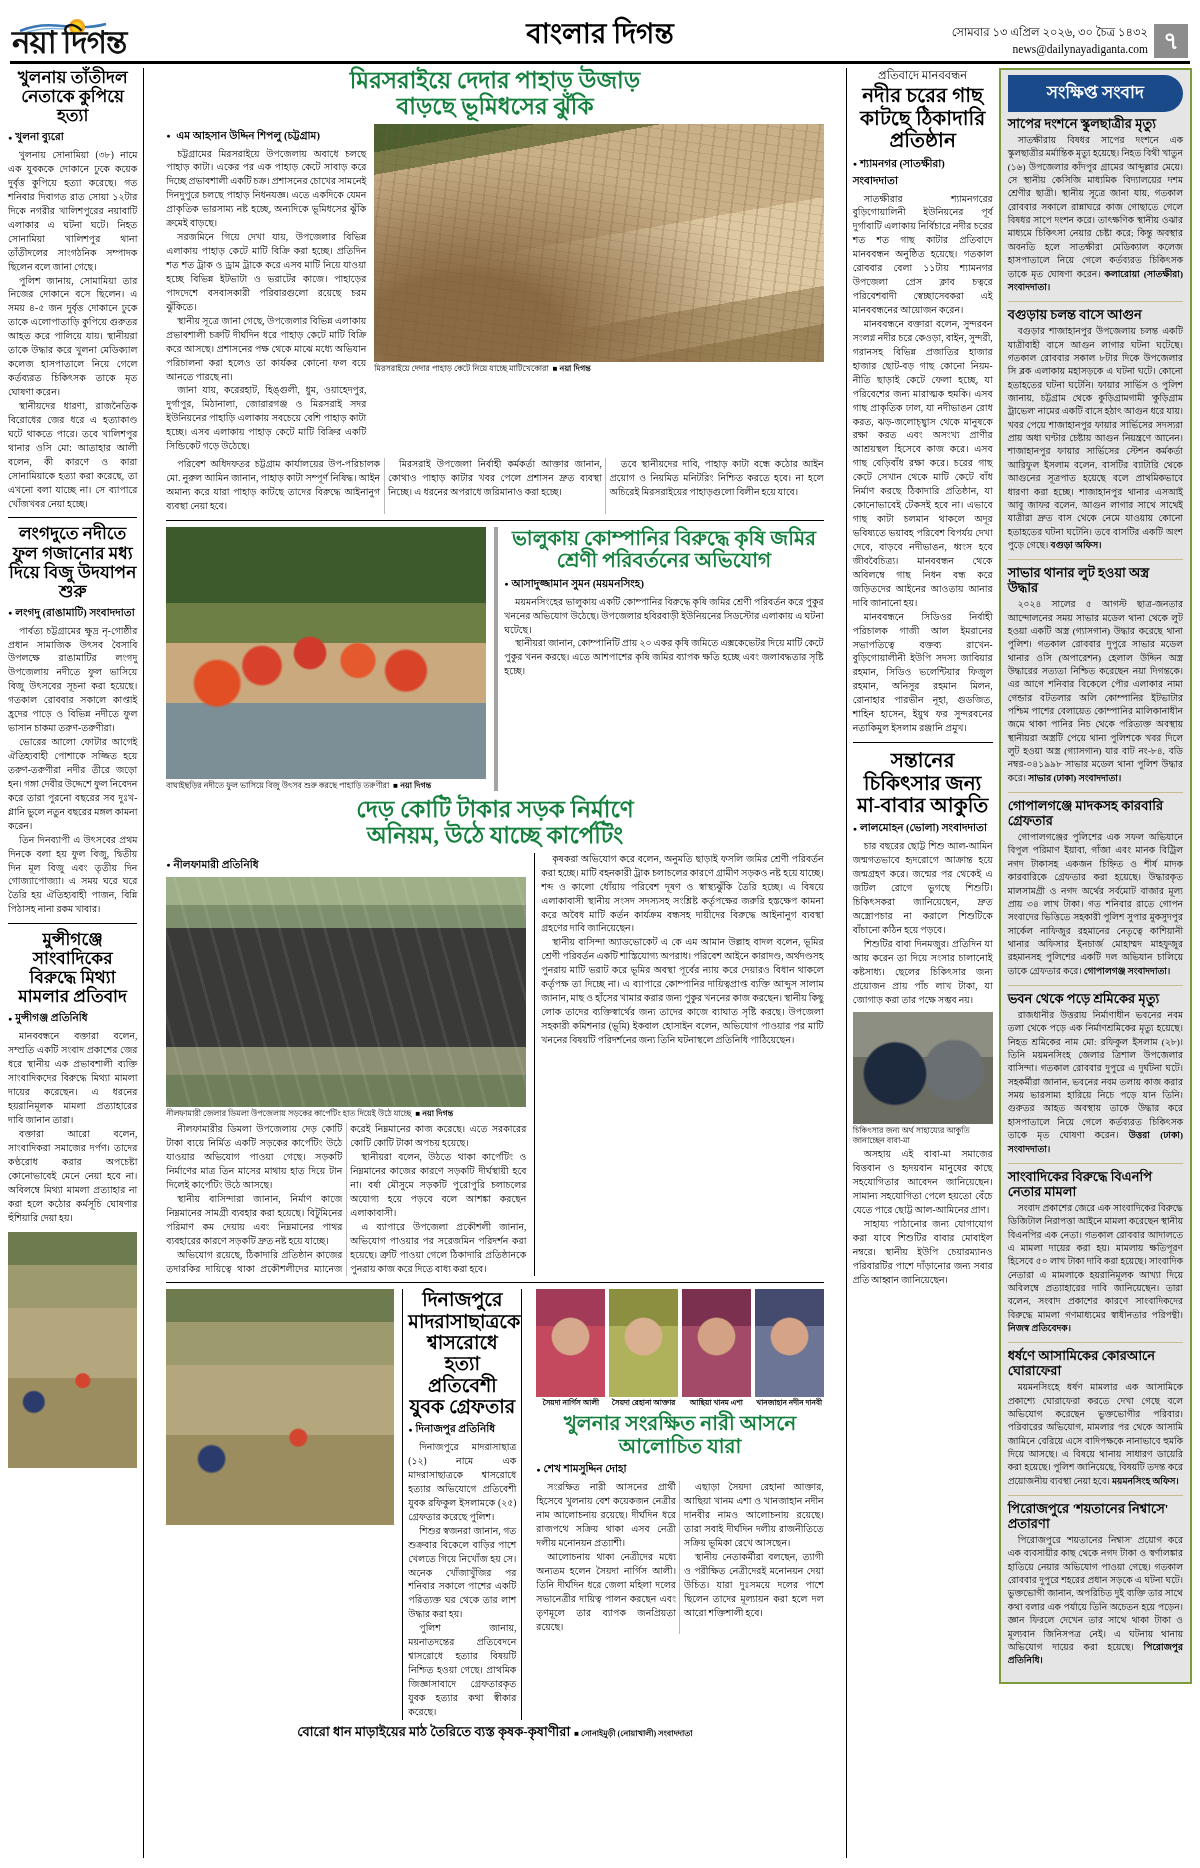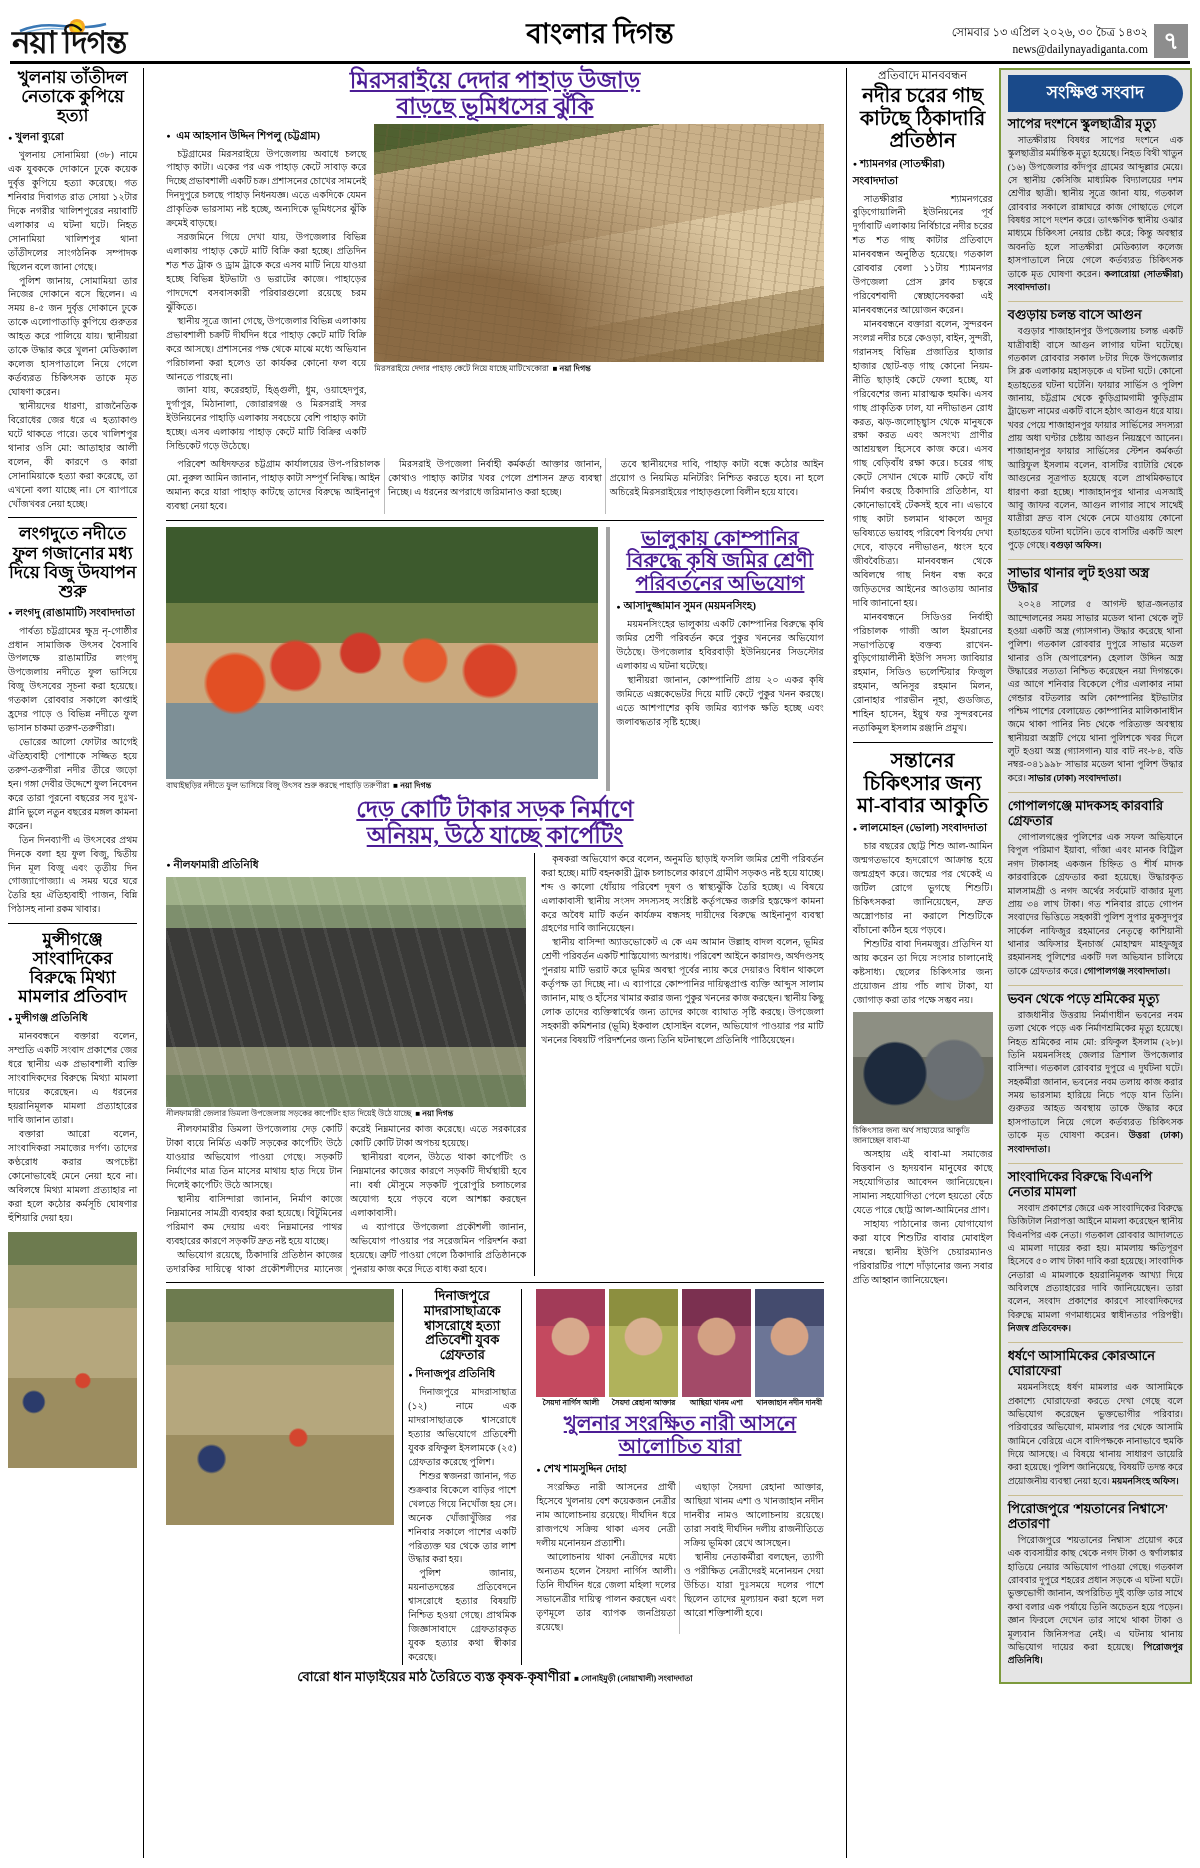--- a/index.html
+++ b/index.html
@@ -40,25 +40,25 @@
 
   
   .body-grid { display:flex; gap:16px; margin-top:4px; height:1790px; }
   .col { position:relative; }
   .colA { width:140px; padding-right:6px; border-right:1px solid #000; }
   .colMid { width:688px; padding:0 6px; }
   .colR { width:356px; padding-left:6px; border-left:1px solid #000; }
 
   
   .hl { font-weight:bold; text-align:center; line-height:1.12; }
-  .hl-xs { font-size:13px; }
+  .hl-xs { font-size:19px; }
   .hl-s  { font-size:17px; }
   .hl-m  { font-size:20px; }
   .hl-l  { font-size:23px; }
-  .hl-red { color:#4c1d95;text-decoration:underline; }
+  .hl-red { color:#15803d; }
   .kicker { font-size:11.5px; text-align:center; line-height:1.25; margin-bottom:2px; }
   .byline { font-size:10.5px; font-weight:bold; margin:4px 0 3px 0; }
   .byline:before { content:"\25CF"; font-size:7px; vertical-align:middle; margin-right:3px; }
   p.body {
     font-size:9.3px; line-height:1.5; text-align:justify;
     text-indent:11px; hyphens:auto; word-spacing:-0.2px;
   }
   .caption { font-size:8px; line-height:1.3; margin-top:2px; }
   .cap-tag { font-weight:bold; }
   .hr-s { border:0; border-top:1px solid #000; margin:6px 0; }
@@ -231,21 +231,21 @@
         <div class="cols3 mt4">
           <p class="body">পরিবেশ অধিদফতর চট্টগ্রাম কার্যালয়ের উপ-পরিচালক মো. নুরুল আমিন জানান, পাহাড় কাটা সম্পূর্ণ নিষিদ্ধ। আইন অমান্য করে যারা পাহাড় কাটছে তাদের বিরুদ্ধে আইনানুগ ব্যবস্থা নেয়া হবে।</p>
           <p class="body">মিরসরাই উপজেলা নির্বাহী কর্মকর্তা আক্তার জানান, কোথাও পাহাড় কাটার খবর পেলে প্রশাসন দ্রুত ব্যবস্থা নিচ্ছে। এ ধরনের অপরাধে জরিমানাও করা হচ্ছে।</p>
           <p class="body">তবে স্থানীয়দের দাবি, পাহাড় কাটা বন্ধে কঠোর আইন প্রয়োগ ও নিয়মিত মনিটরিং নিশ্চিত করতে হবে। না হলে অচিরেই মিরসরাইয়ের পাহাড়গুলো বিলীন হয়ে যাবে।</p>
         </div>
       </div>
 
       <hr class="hr-s">
 
       <div class="bigwrap">
-        <div style="width:432px">
+        <div style="width:320px">
           <div class="photo ph-girls"></div>
           <div class="caption">
             <span>বাঘাইছড়ির নদীতে ফুল ভাসিয়ে বিজু উৎসব শুরু করছে পাহাড়ি তরুণীরা</span>
             <span class="cap-tag">&nbsp;■&nbsp;<span>নয়া দিগন্ত</span></span>
           </div>
         </div>
         <div style="flex:1; padding-left:6px; border-left:4px solid #a3a3a3;">
           <div class="hl hl-m hl-red">ভালুকায় কোম্পানির বিরুদ্ধে কৃষি জমির শ্রেণী পরিবর্তনের অভিযোগ</div>
           <div class="byline">আসাদুজ্জামান সুমন (ময়মনসিংহ)</div>
           <p class="body">ময়মনসিংহের ভালুকায় একটি কোম্পানির বিরুদ্ধে কৃষি জমির শ্রেণী পরিবর্তন করে পুকুর খননের অভিযোগ উঠেছে। উপজেলার হবিরবাড়ী ইউনিয়নের সিডস্টোর এলাকায় এ ঘটনা ঘটেছে।</p>

